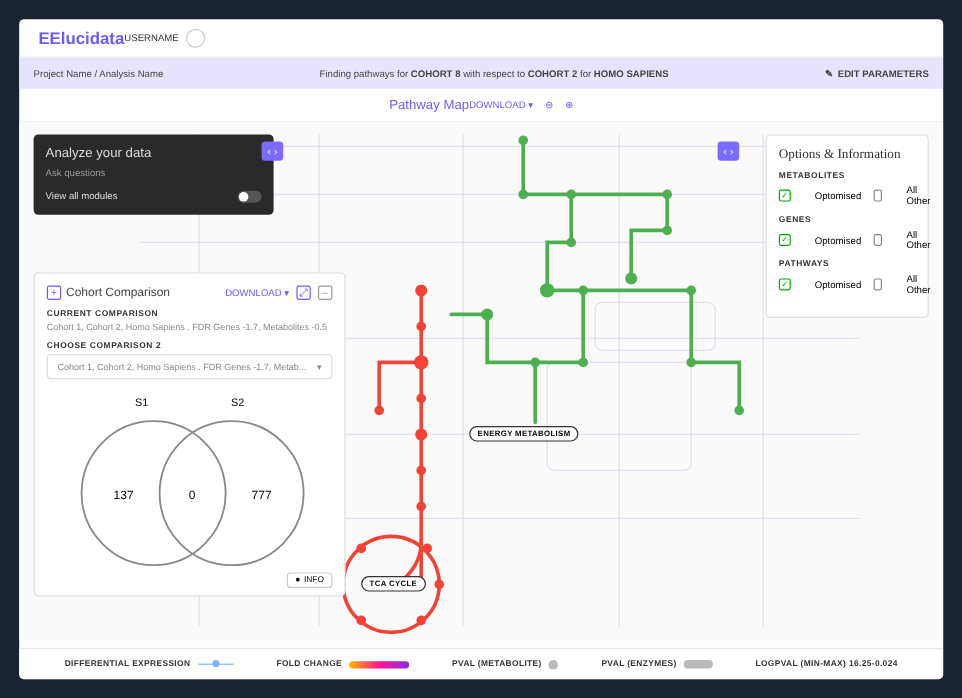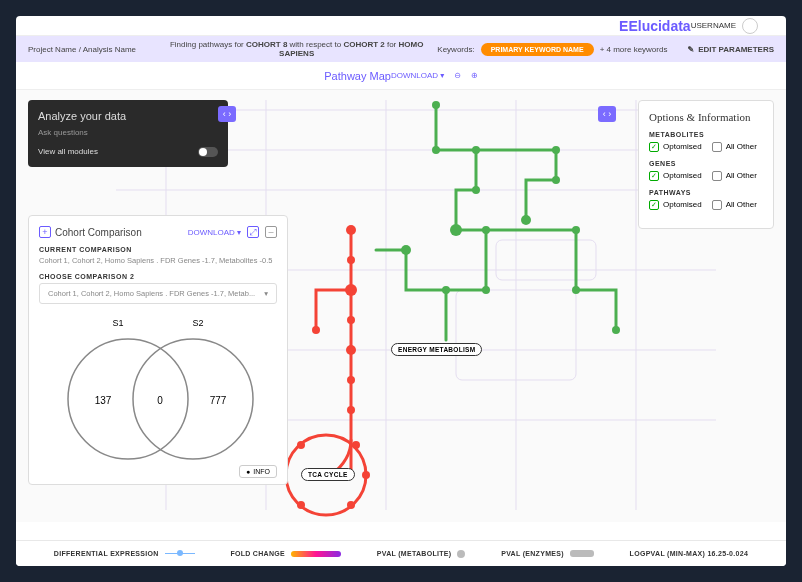--- a/index.html
+++ b/index.html
@@ -1,18 +1,18 @@
 <!DOCTYPE html>
 <html><head>
 <meta charset="utf-8">
 <style>
 *{box-sizing:border-box;margin:0;padding:0;font-family:-apple-system,BlinkMacSystemFont,'Segoe UI',Arial,sans-serif}
 body{background:#1a2332;padding:16px;width:802px;height:582px;overflow:hidden}
 .app{background:#fff;border-radius:4px;height:550px;position:relative;overflow:hidden}
-.topbar{display:flex;align-items:center;justify-content:flex-end;padding:6px 28px;border-bottom:1px solid #eee;height:20px}
+.topbar{display:flex;align-items:center;justify-content:flex-start;padding:6px 16px;border-bottom:1px solid #eee;height:32px}
 .logo{font-size:14px;font-weight:600;color:#6b5bff}
 .logo .e{color:#6b5bff}
 .user{display:flex;align-items:center;gap:6px;font-size:8px;color:#333}
 .avatar{width:16px;height:16px;border-radius:50%;border:1px solid #ccc}
 .subbar{background:#e8e4ff;display:flex;align-items:center;padding:6px 12px;font-size:8px;color:#444;height:26px}
 .breadcrumb{flex:0 0 auto;margin-right:20px}
 .finding{flex:1;text-align:center}
 .finding b{font-weight:700}
 .kw{display:flex;align-items:center;gap:6px}
 .kw-chip{background:#ff8c00;color:#fff;padding:3px 10px;border-radius:10px;font-size:7px;font-weight:600}
@@ -38,21 +38,21 @@
 .sect-label{font-size:7px;font-weight:700;letter-spacing:0.5px;color:#333;margin-bottom:3px}
 .sect-text{font-size:7.5px;color:#888;margin-bottom:8px}
 .dropdown{border:1px solid #ddd;border-radius:3px;padding:5px 8px;font-size:7.5px;color:#888;display:flex;justify-content:space-between;margin-bottom:10px}
 .venn{display:flex;justify-content:center;position:relative;height:160px;margin-top:6px}
 .venn svg{overflow:visible}
 .info-btn{position:absolute;right:10px;bottom:6px;border:1px solid #ccc;border-radius:3px;padding:2px 6px;font-size:7px;display:flex;gap:3px;align-items:center;background:#fff}
 .options{position:absolute;right:12px;top:10px;width:136px;background:#fff;border:1px solid #ddd;border-radius:4px;padding:10px;font-size:8px;z-index:2}
 .opt-title{font-size:11px;color:#333;margin-bottom:8px;font-family:Georgia,serif}
 .opt-sect{font-size:7px;font-weight:700;letter-spacing:0.5px;color:#333;margin-bottom:4px}
 .opt-row{display:flex;gap:10px;margin-bottom:8px}
-.chk{display:flex;align-items:flex-start;gap:4px;font-size:8px}
+.chk{display:flex;align-items:center;gap:20px;font-size:8px}
 .chk-box{width:10px;height:10px;border:1px solid #888;border-radius:2px;display:flex;align-items:center;justify-content:center;font-size:7px}
 .chk-box.on{border-color:#0a0;color:#0a0}
 .legend{position:absolute;bottom:0;left:0;right:0;height:26px;background:#fff;border-top:1px solid #e8e8e8;display:flex;align-items:center;justify-content:space-around;padding:0 20px;font-size:7px;font-weight:700;letter-spacing:0.3px;color:#333}
 .leg-item{display:flex;align-items:center;gap:6px}
 .grad{width:50px;height:6px;background:linear-gradient(90deg,#ffb300,#ff1493,#8a2be2);border-radius:3px}
 .dot{width:8px;height:8px;border-radius:50%;background:#bbb}
 .pill{width:24px;height:7px;background:#bbb;border-radius:3px}
 .de-line{width:30px;height:1px;background:#7ab8ff;position:relative}
 .de-line::after{content:'';position:absolute;left:12px;top:-3px;width:6px;height:6px;border-radius:50%;background:#7ab8ff}
 .node-label{position:absolute;background:#fff;border:1px solid #333;border-radius:10px;padding:2px 6px;font-size:6.5px;font-weight:700;letter-spacing:0.3px}
@@ -67,25 +67,20 @@
     <div class="user">
       <span>USERNAME</span>
       <span class="avatar"></span>
     </div>
   </div>
 
   <div class="subbar">
     <span class="breadcrumb">Project Name / Analysis Name</span>
     <span class="finding">
       <span>Finding pathways for </span><b>COHORT 8</b><span> with respect to </span><b>COHORT 2</b><span> for </span><b>HOMO SAPIENS</b>
-    </span>
-    <span class="kw">
-      <span>Keywords:</span>
-      <span class="kw-chip">PRIMARY KEYWORD NAME</span>
-      <span>+ 4 more keywords</span>
     </span>
     <span class="edit-params">
       <span>✎</span>
       <span>EDIT PARAMETERS</span>
     </span>
   </div>
 
   <div class="titlebar">
     <span class="page-title">Pathway Map</span>
     <span class="tb-right">

